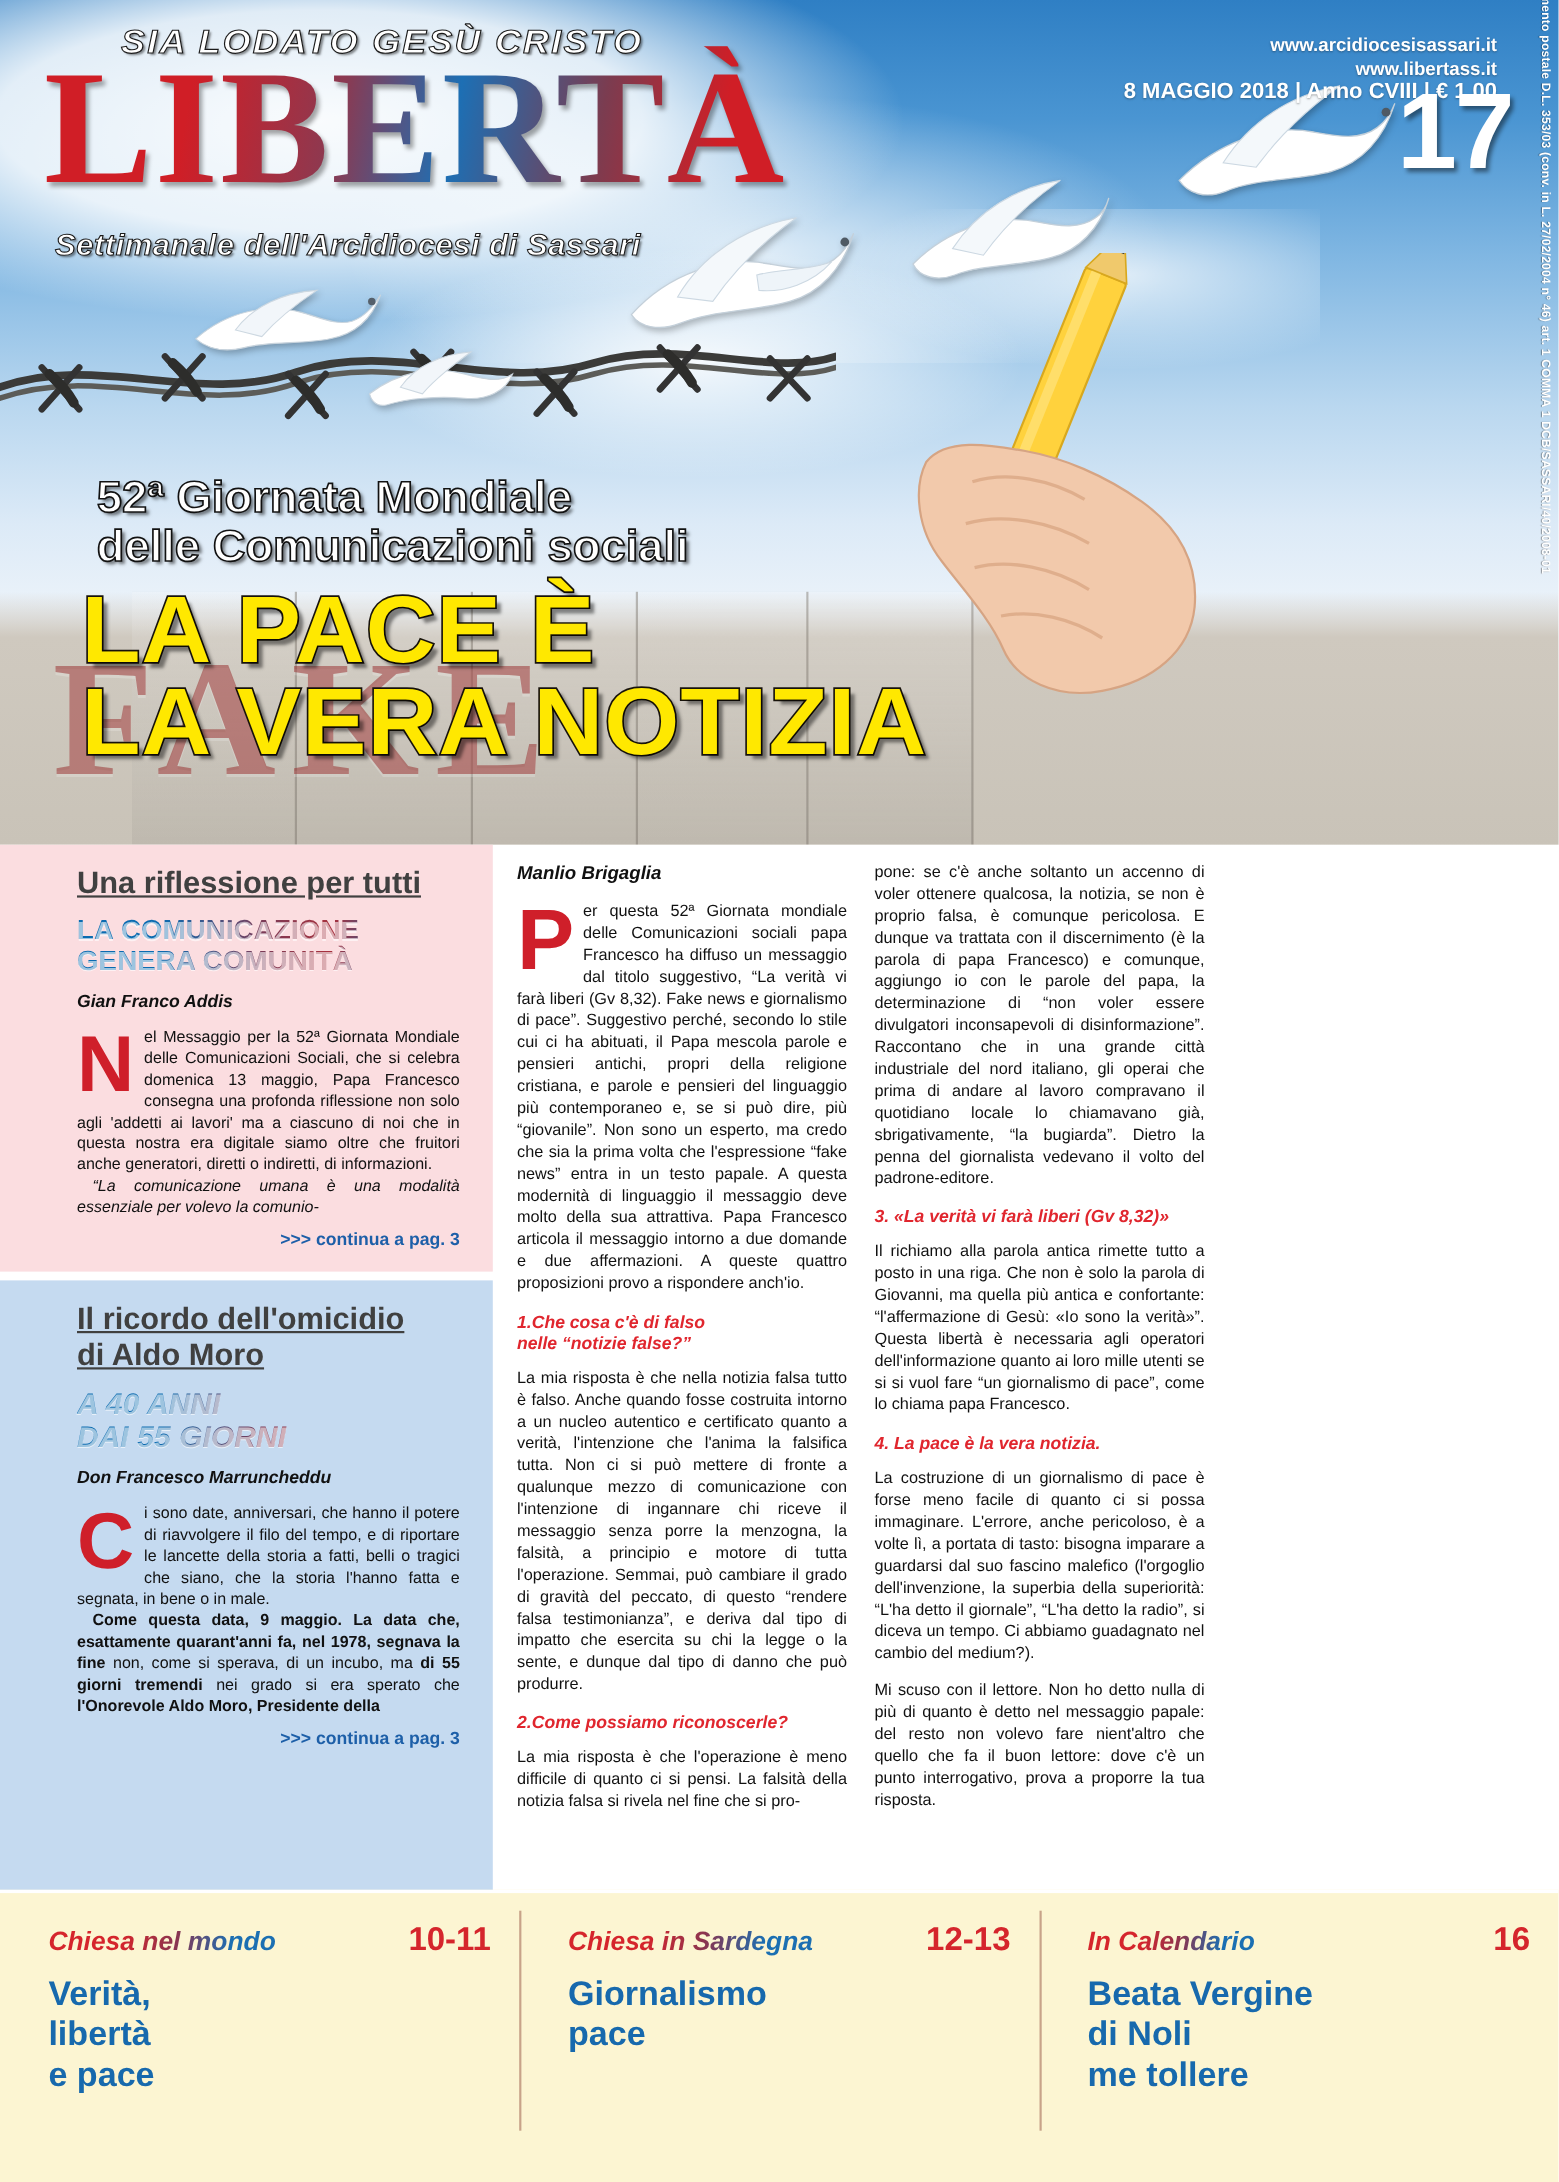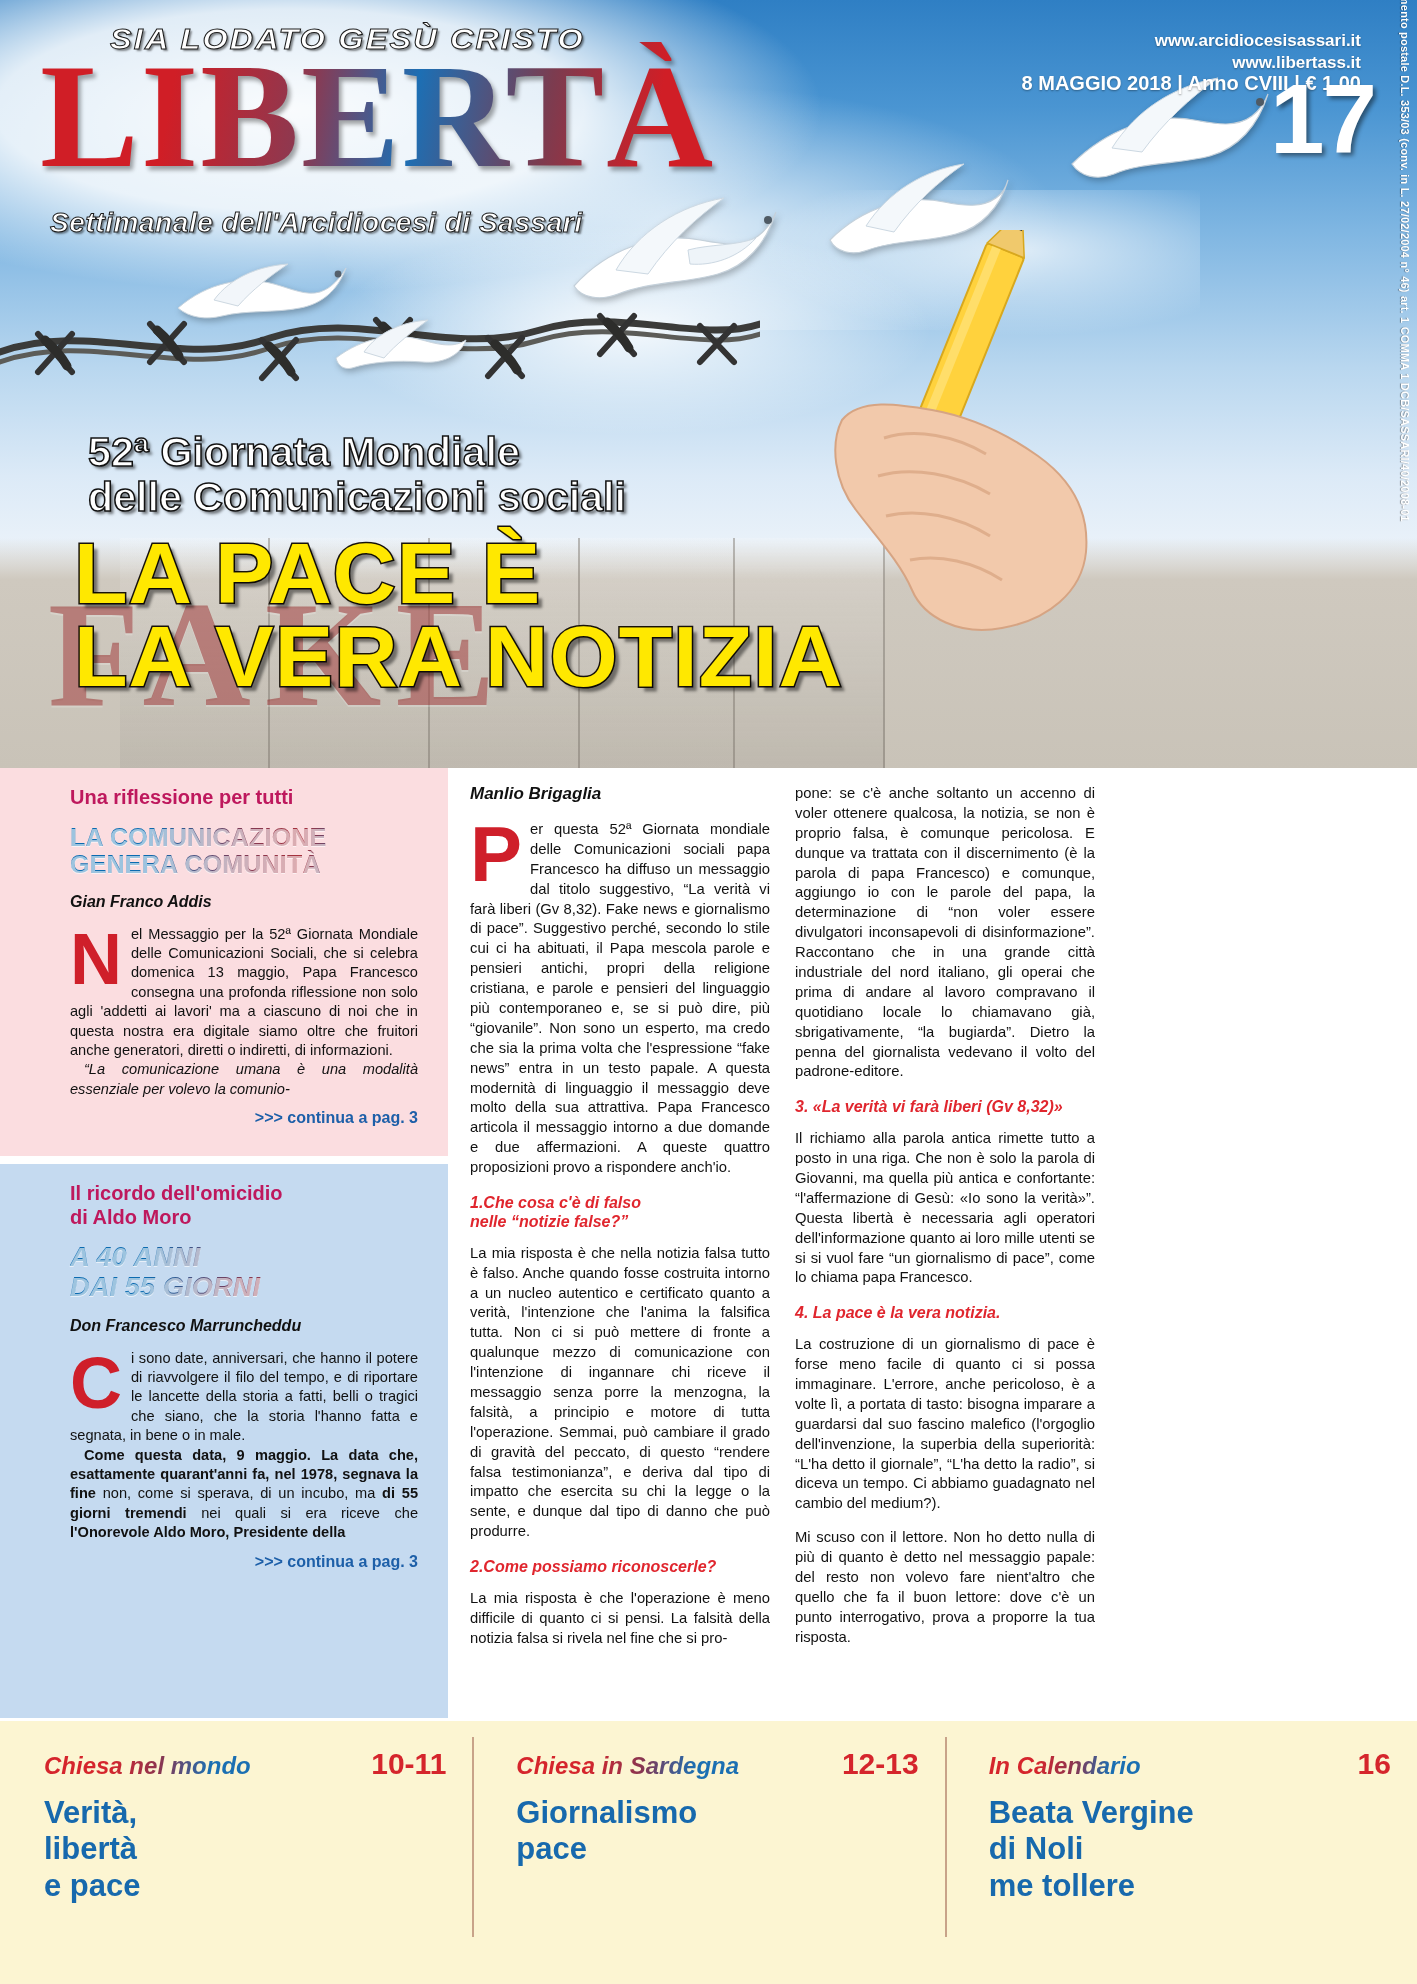--- a/index.html
+++ b/index.html
@@ -159,22 +159,22 @@
   }
   .col { position: absolute; top: 0; }
 
   
   #col-left { left: 0; width: 448px; }
   .panel { padding: 18px 30px 16px 70px; }
   .panel-pink { background: #fbdde0; }
   .panel-blue { background: #c5daf0; }
 
   .eyebrow {
-    color: #be185d; font-size: 20px; font-weight: 700;
-    line-height: 1.18; margin-bottom: 14px;
+    color: #404040; font-size: 28px; font-weight: 700;
+    line-height: 1.18; margin-bottom: 14px; text-decoration: underline;
   }
   .sidetitle {
     font-size: 25px; font-weight: 700; line-height: 1.1;
     letter-spacing: .2px; margin-bottom: 14px;
     background: linear-gradient(95deg,#0b6bb0 0%, #0b6bb0 22%, #7b3c58 48%, #a8303c 66%, #0b6bb0 84%, #7b3c58 100%);
     -webkit-background-clip: text; background-clip: text; color: transparent;
     text-shadow: 0 1px 0 rgba(255,255,255,.6);
   }
   .sidetitle.ital { font-style: italic; font-size: 27px; }
   .byline {
@@ -398,21 +398,21 @@
           <div>di Aldo Moro</div>
         </div>
         <div class="sidetitle ital">
           <div>A 40 ANNI</div>
           <div>DAI 55 GIORNI</div>
         </div>
         <div class="byline">Don Francesco Marruncheddu</div>
         <div class="bodytext">
           <span class="dropcap">C</span>
           <p class="noind">i sono date, anniversari, che hanno il potere di riavvolgere il filo del tempo, e di riportare le lancette della storia a fatti, belli o tragici che siano, che la storia l'hanno fatta e segnata, in bene o in male.</p>
-          <p><b>Come questa data,  9 maggio. La data che, esattamente quarant'anni fa, nel 1978, segnava la fine </b><span>non, come si sperava, di un incubo, ma </span><b>di 55 giorni tremendi </b><span>nei quali si era riceve che </span><b>l'Onorevole Aldo Moro, Presidente della</b></p>
+          <p><b>Come questa data,  9 maggio. La data che, esattamente quarant'anni fa, nel 1978, segnava la fine </b><span>non, come si sperava, di un incubo, ma </span><b>di 55 giorni tremendi </b><span>nei grado si era sperato che </span><b>l'Onorevole Aldo Moro, Presidente della</b></p>
         </div>
         <div class="cont">&gt;&gt;&gt; continua a pag. 3</div>
       </div>
     </div>
 
     <div class="col artcol" id="col-mid">
       <div class="byline">Manlio Brigaglia</div>
       <div class="bodytext">
         <span class="dropcap-p">P</span>
         <p class="noind">er questa 52ª Giornata mondiale delle Comunicazioni sociali papa Francesco ha diffuso un messaggio dal titolo suggestivo, “La verità vi farà liberi (Gv 8,32). Fake news e giornalismo di pace”. Suggestivo perché, secondo lo stile cui ci ha abituati, il Papa mescola parole e pensieri antichi, propri della religione cristiana, e parole e pensieri del linguaggio più contemporaneo e, se si può dire, più “giovanile”. Non sono un esperto, ma credo che sia la prima volta che l'espressione “fake news” entra in un testo papale. A questa modernità di linguaggio il messaggio deve molto della sua attrattiva. Papa Francesco articola il messaggio intorno a due domande e due affermazioni. A queste quattro proposizioni provo a rispondere anch'io.</p>

